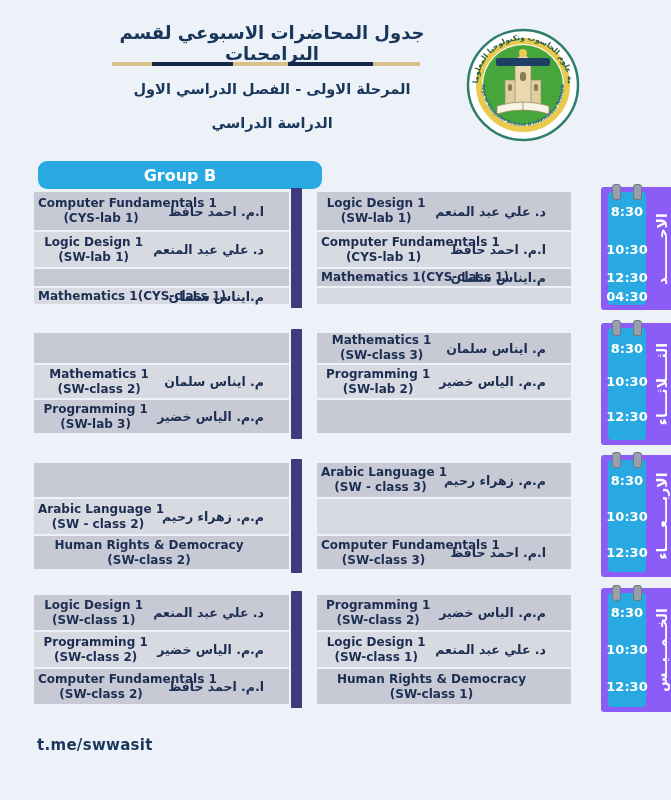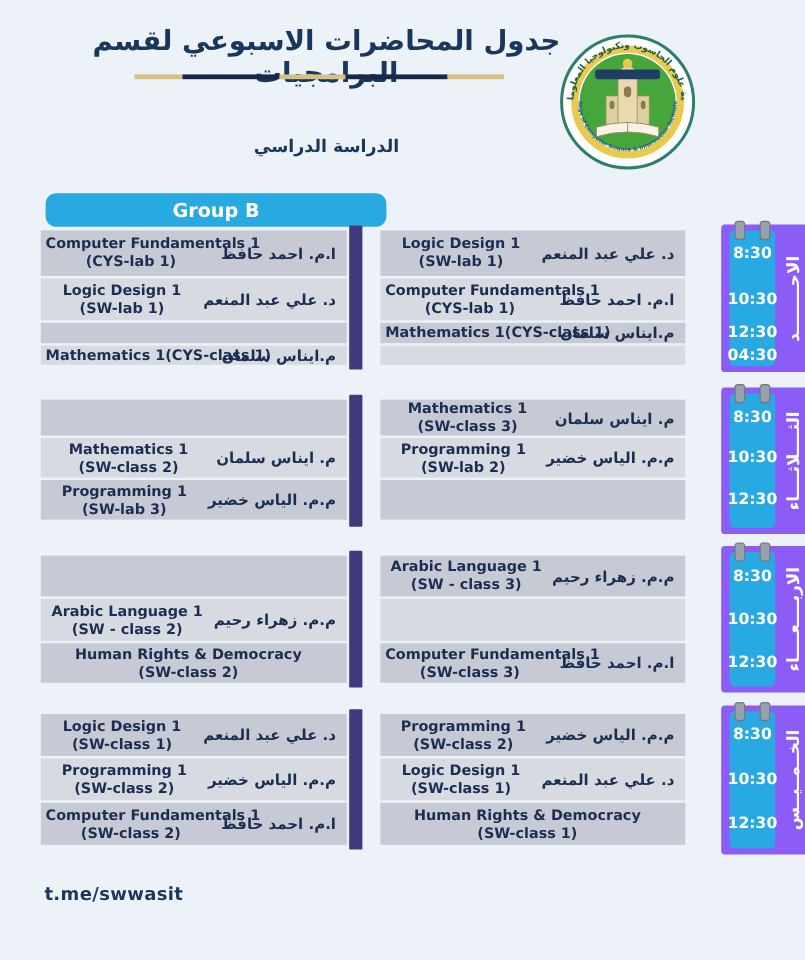--- a/index.html
+++ b/index.html
@@ -10,21 +10,21 @@
   .page{
     position:relative;
     width:671px;height:800px;
     background:#edf2f8;
     overflow:hidden;
   }
   
   .title{
     position:absolute;top:22px;left:72px;width:400px;
     text-align:center;direction:rtl;
-    font-size:23px;font-weight:bold;color:#19365b;
+    font-size:18px;font-weight:bold;color:#19365b;
   }
   .divider{
     position:absolute;top:62px;left:112px;width:308px;height:4px;
     display:flex;
   }
   .divider .seg{height:4px;}
   .seg.gold{background:#d9c084;}
   .seg.navy{background:#16294b;}
   .subtitle{
     position:absolute;left:72px;width:400px;text-align:center;direction:rtl;
@@ -56,21 +56,21 @@
   }
   .row.dark{background:#c7cad4;}
   .row.light{background:#d7dae1;}
   .course{
     flex:1 1 auto;min-width:0;text-align:center;
     font-size:12px;font-weight:bold;line-height:1.22;
     padding-left:4px;white-space:nowrap;
   }
   .teacher{
     flex:0 0 auto;direction:rtl;text-align:right;
-    font-size:12.5px;font-weight:bold;padding-right:9px;padding-left:4px;
+    font-size:12.5px;font-weight:bold;padding-right:25px;padding-left:4px;
     white-space:nowrap;
   }
   
   .tbar{
     position:absolute;left:567px;top:0;width:77px;height:100%;
     background:#8b5cf6;border-radius:3px;
   }
   .bluecol{
     position:absolute;left:7px;top:5px;bottom:5px;width:38px;
     background:#29a9e1;border-radius:4px;
@@ -107,20 +107,21 @@
 <div class="page">
 
   <div class="title">جدول المحاضرات الاسبوعي لقسم البرامجيات</div>
   <div class="divider">
     <span class="seg gold" style="width:40px"></span>
     <span class="seg navy" style="width:81px"></span>
     <span class="seg gold" style="width:55px"></span>
     <span class="seg navy" style="width:85px"></span>
     <span class="seg gold" style="width:47px"></span>
   </div>
+  <div class="subtitle s1">المرحلة الاولى - الفصل الدراسي الاول</div>
   <div class="subtitle s2">الدراسة الدراسي</div>
 
   <div class="logo">
     <svg width="114" height="114" viewBox="0 0 114 114">
       <defs>
         <path id="arcTop" d="M 12,57 A 45,45 0 0 1 102,57" fill="none"></path>
         <path id="arcBot" d="M 16,57 A 41,41 0 0 0 98,57" fill="none"></path>
       </defs>
       <circle cx="57" cy="57" r="55" fill="#ffffff" stroke="#2e7e6e" stroke-width="2.5"></circle>
       <circle cx="57" cy="57" r="44" fill="none" stroke="#eac94f" stroke-width="6"></circle>

